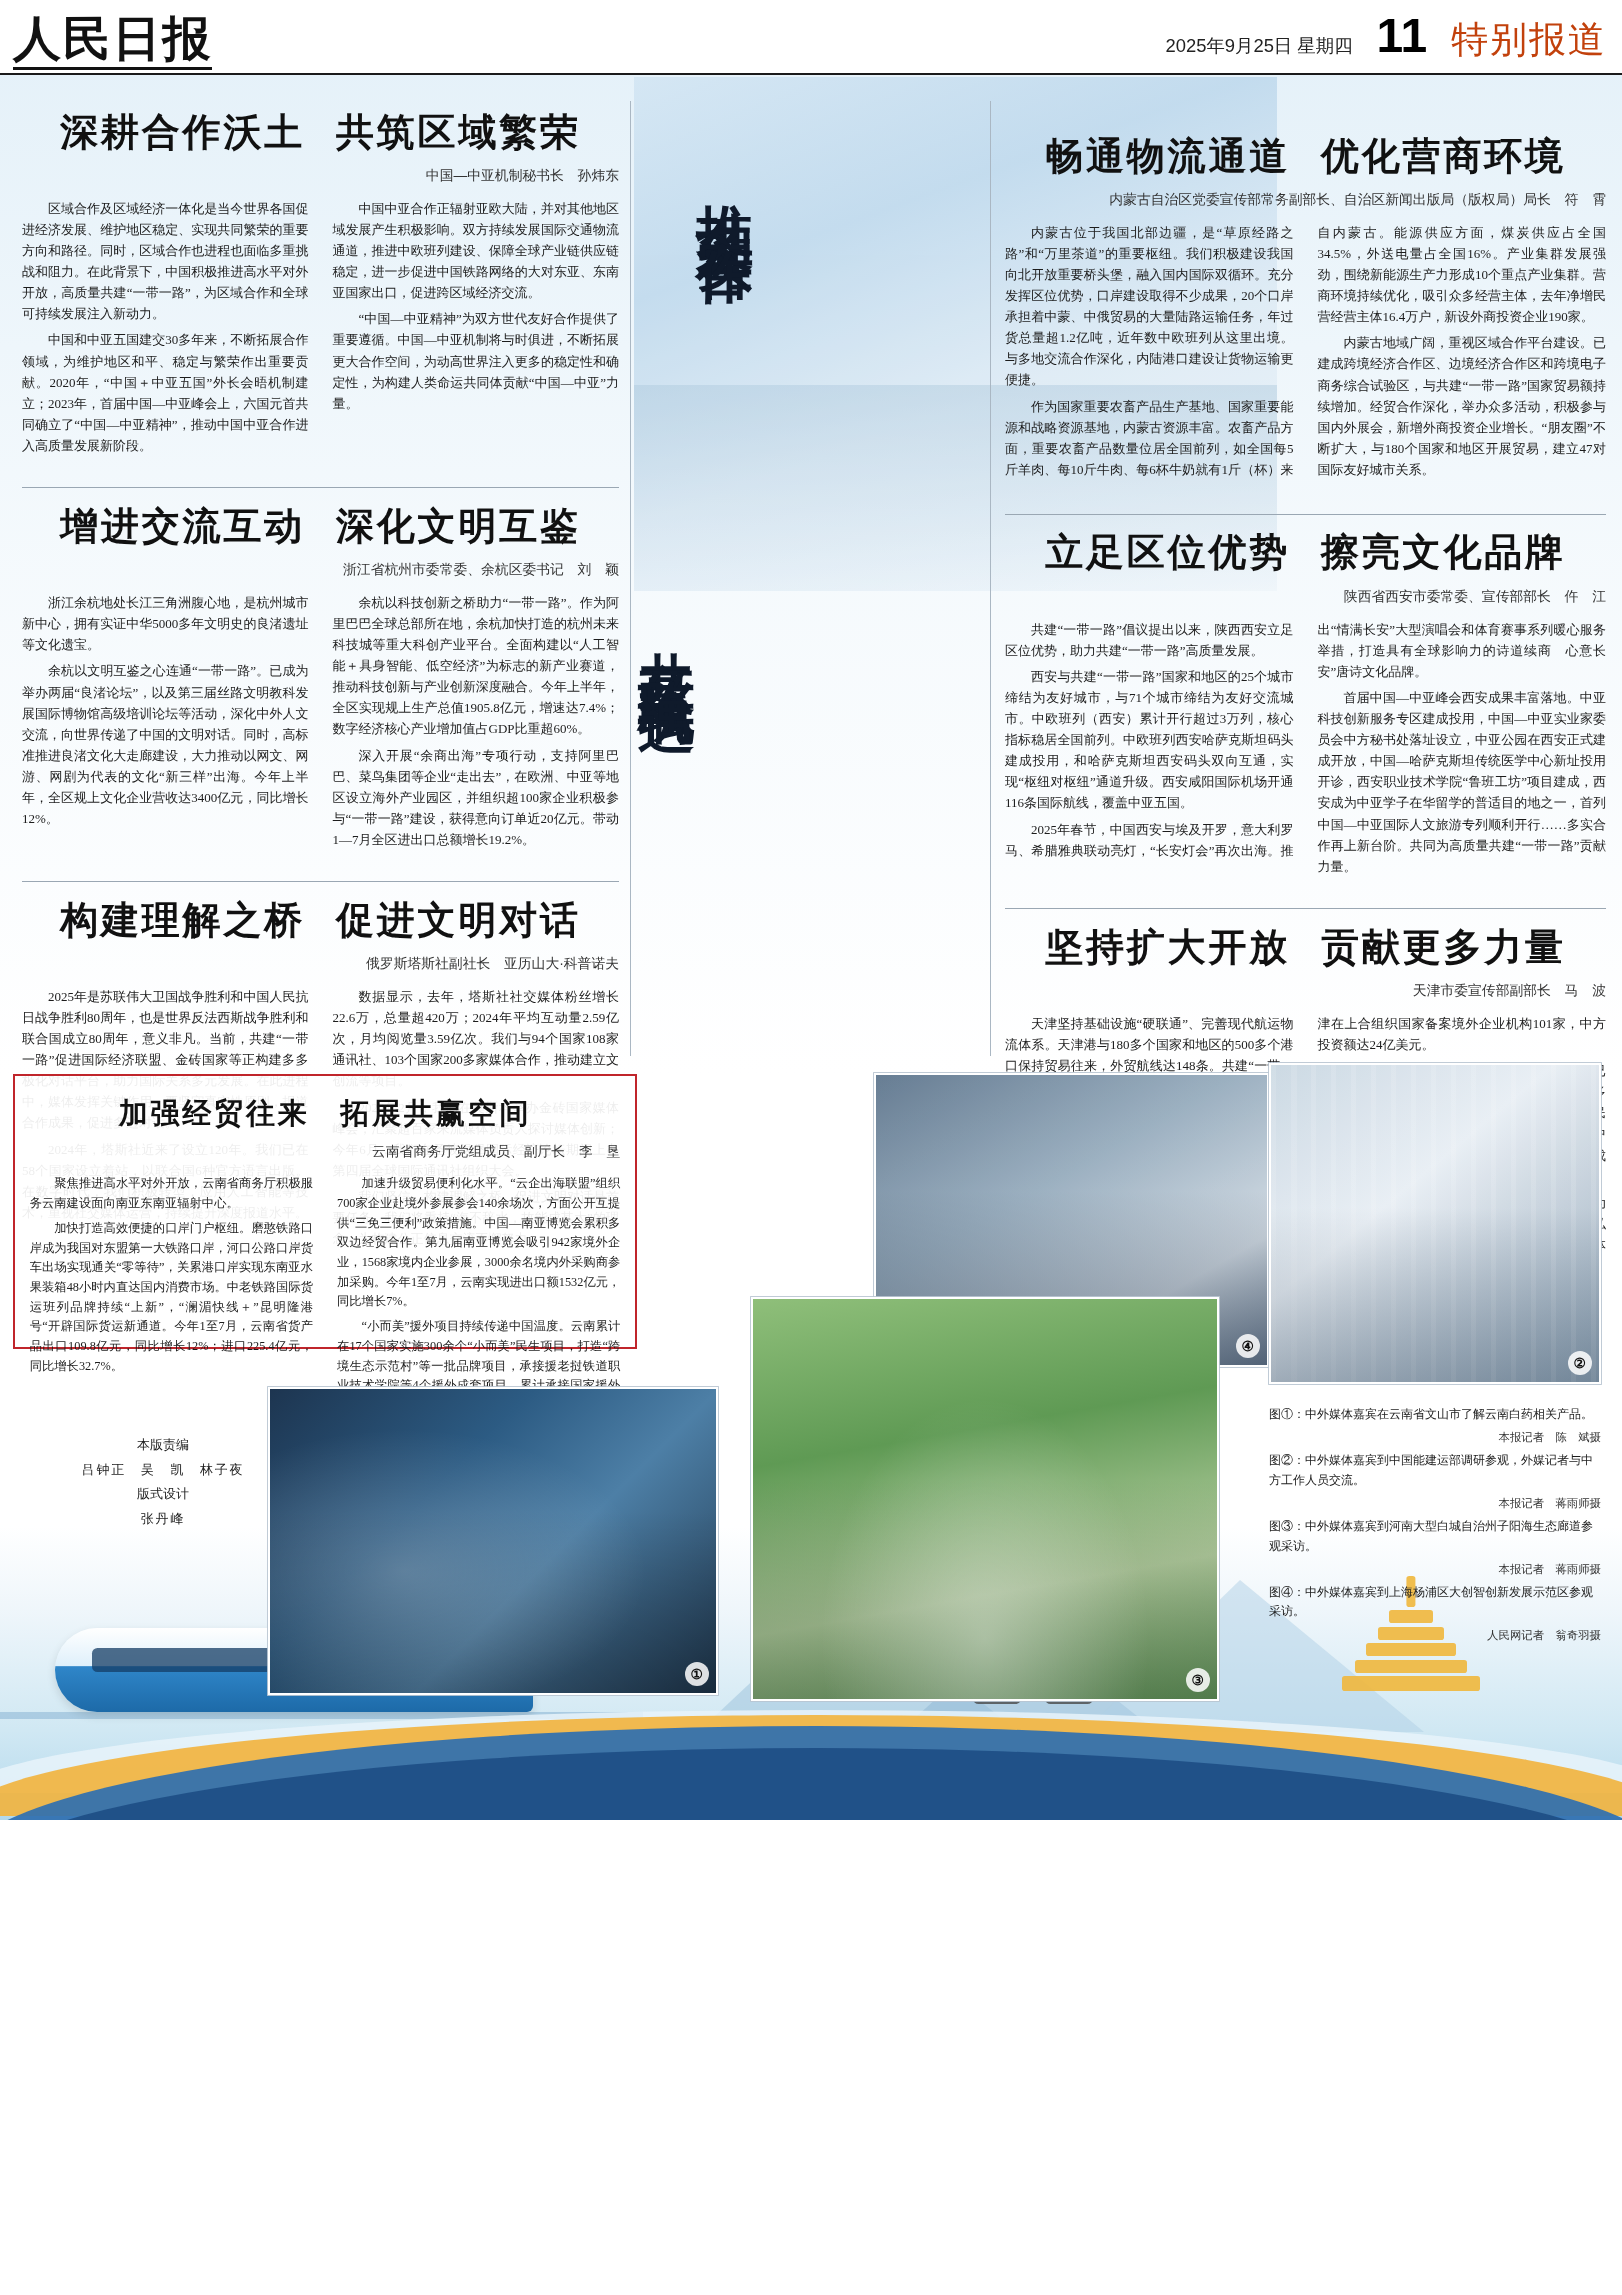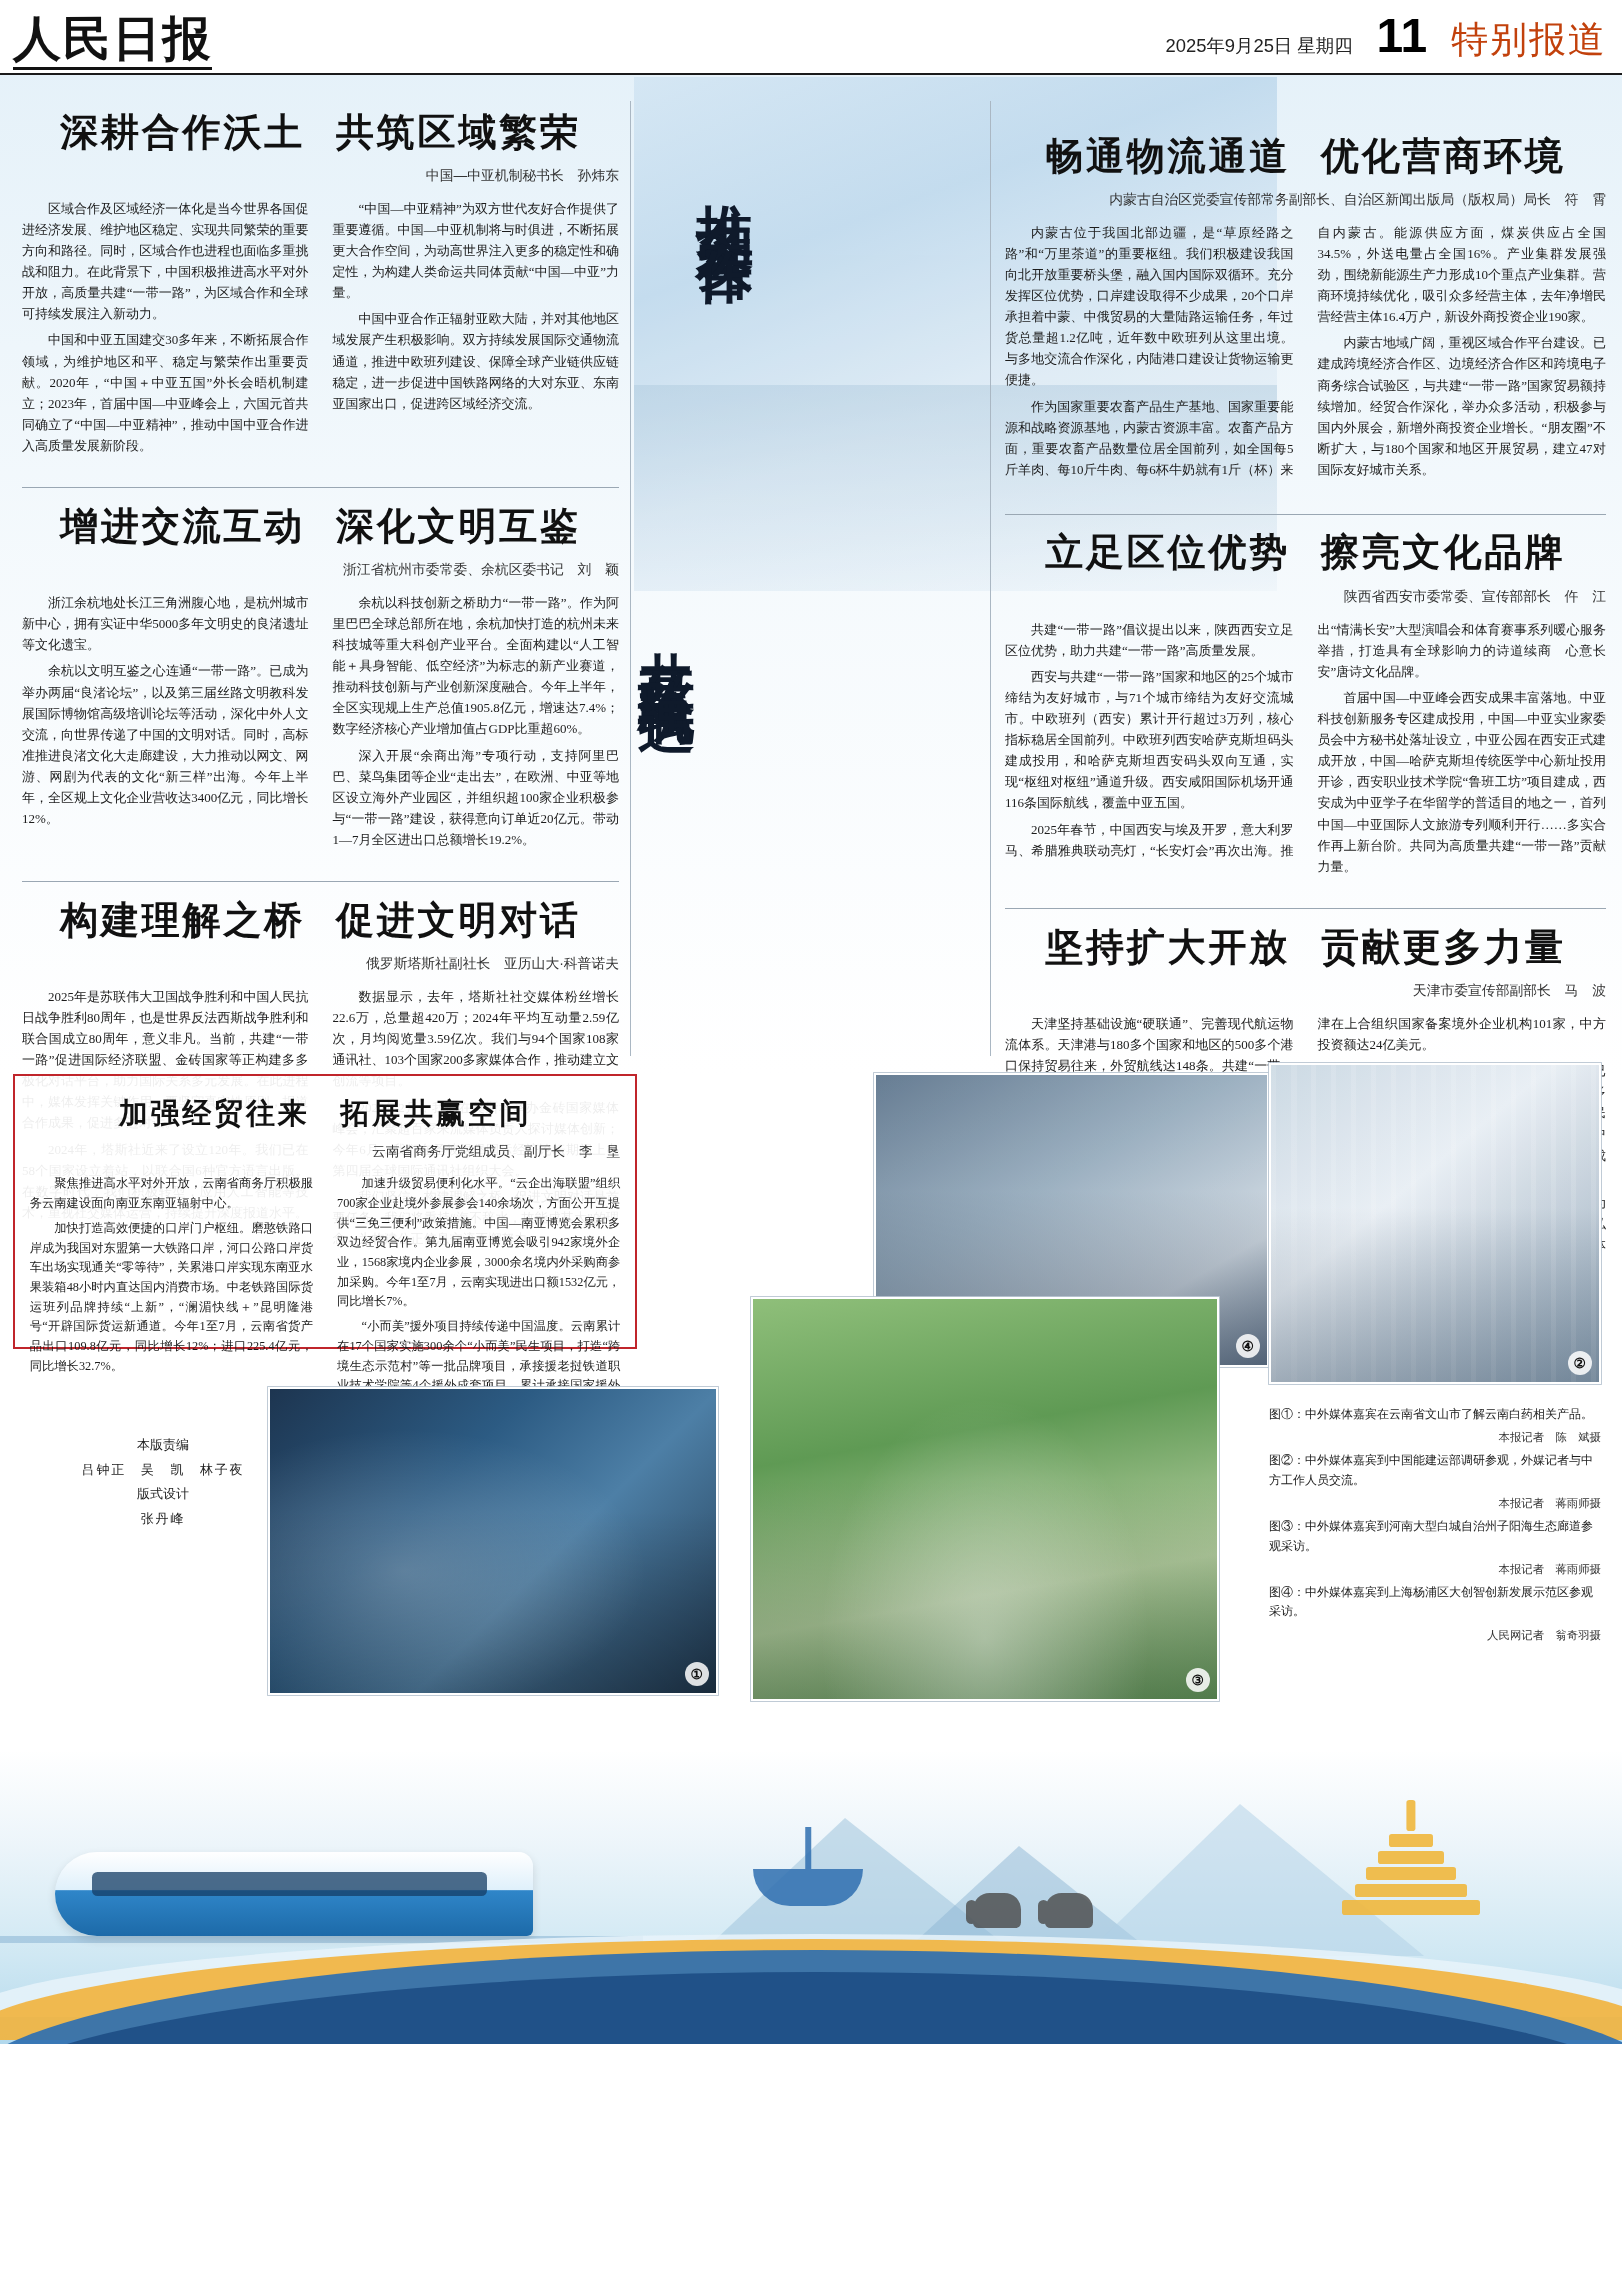--- a/index.html
+++ b/index.html
@@ -5,21 +5,21 @@
   * { box-sizing: border-box; }
   html, body { margin:0; padding:0; }
   body {
     width: 1623px; height: 2296px;
     font-family: "Liberation Serif", "DejaVu Serif", serif;
     background: #ffffff;
     position: relative;
     overflow: hidden;
   }
   .page {
-    width: 1623px; height: 2044px;
+    width: 1623px; height: 1820px;
     position: relative;
     background: linear-gradient(180deg,#ffffff 0%, #ffffff 100%);
   }
 
   
   .masthead {
     position:absolute; left:0; top:0; width:1623px; height:75px;
     border-bottom: 2.8px solid #1a1a1a;
     display:flex; align-items:center; justify-content:space-between;
     padding: 0 16.5px 0 13px;
@@ -240,22 +240,22 @@
   <div class="col-left">
 
     <div class="article">
       <div class="art-title">
         <span>深耕合作沃土</span><span class="gap"></span><span>共筑区域繁荣</span>
       </div>
       <div class="art-byline">中国—中亚机制秘书长　孙炜东</div>
       <div class="art-body">
         <p>区域合作及区域经济一体化是当今世界各国促进经济发展、维护地区稳定、实现共同繁荣的重要方向和路径。同时，区域合作也进程也面临多重挑战和阻力。在此背景下，中国积极推进高水平对外开放，高质量共建“一带一路”，为区域合作和全球可持续发展注入新动力。</p>
         <p>中国和中亚五国建交30多年来，不断拓展合作领域，为维护地区和平、稳定与繁荣作出重要贡献。2020年，“中国＋中亚五国”外长会晤机制建立；2023年，首届中国—中亚峰会上，六国元首共同确立了“中国—中亚精神”，推动中国中亚合作进入高质量发展新阶段。</p>
+        <p>中国中亚合作正辐射亚欧大陆，并对其他地区域发展产生积极影响。双方持续发展国际交通物流通道，推进中欧班列建设、保障全球产业链供应链稳定，进一步促进中国铁路网络的大对东亚、东南亚国家出口，促进跨区域经济交流。</p>
         <p>“中国—中亚精神”为双方世代友好合作提供了重要遵循。中国—中亚机制将与时俱进，不断拓展更大合作空间，为动高世界注入更多的稳定性和确定性，为构建人类命运共同体贡献“中国—中亚”力量。</p>
-        <p>中国中亚合作正辐射亚欧大陆，并对其他地区域发展产生积极影响。双方持续发展国际交通物流通道，推进中欧班列建设、保障全球产业链供应链稳定，进一步促进中国铁路网络的大对东亚、东南亚国家出口，促进跨区域经济交流。</p>
       </div>
     </div>
     <div class="rule"></div>
 
     <div class="article">
       <div class="art-title">
         <span>增进交流互动</span><span class="gap"></span><span>深化文明互鉴</span>
       </div>
       <div class="art-byline">浙江省杭州市委常委、余杭区委书记　刘　颖</div>
       <div class="art-body">

